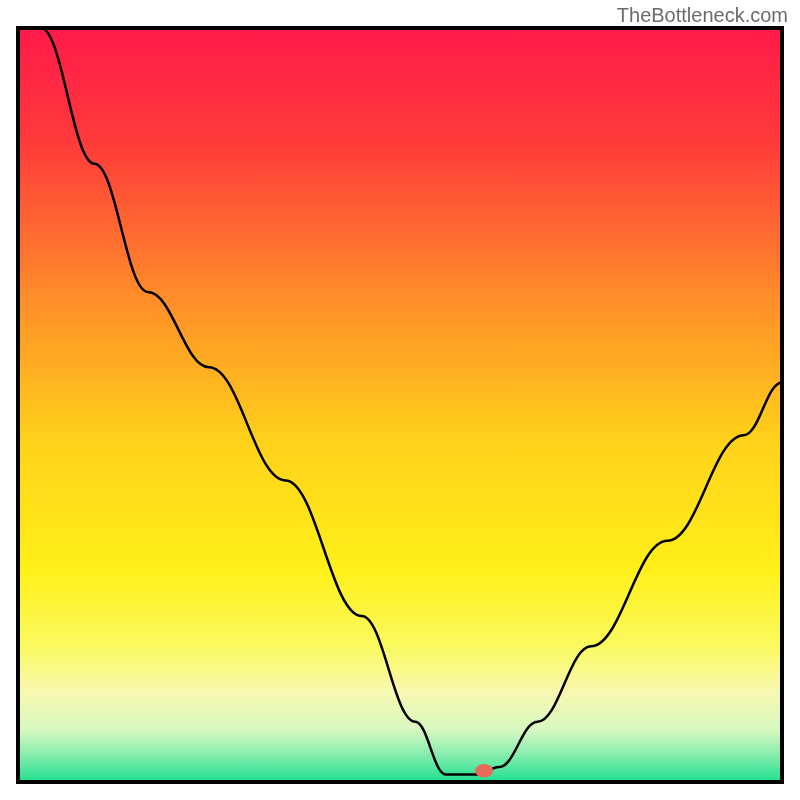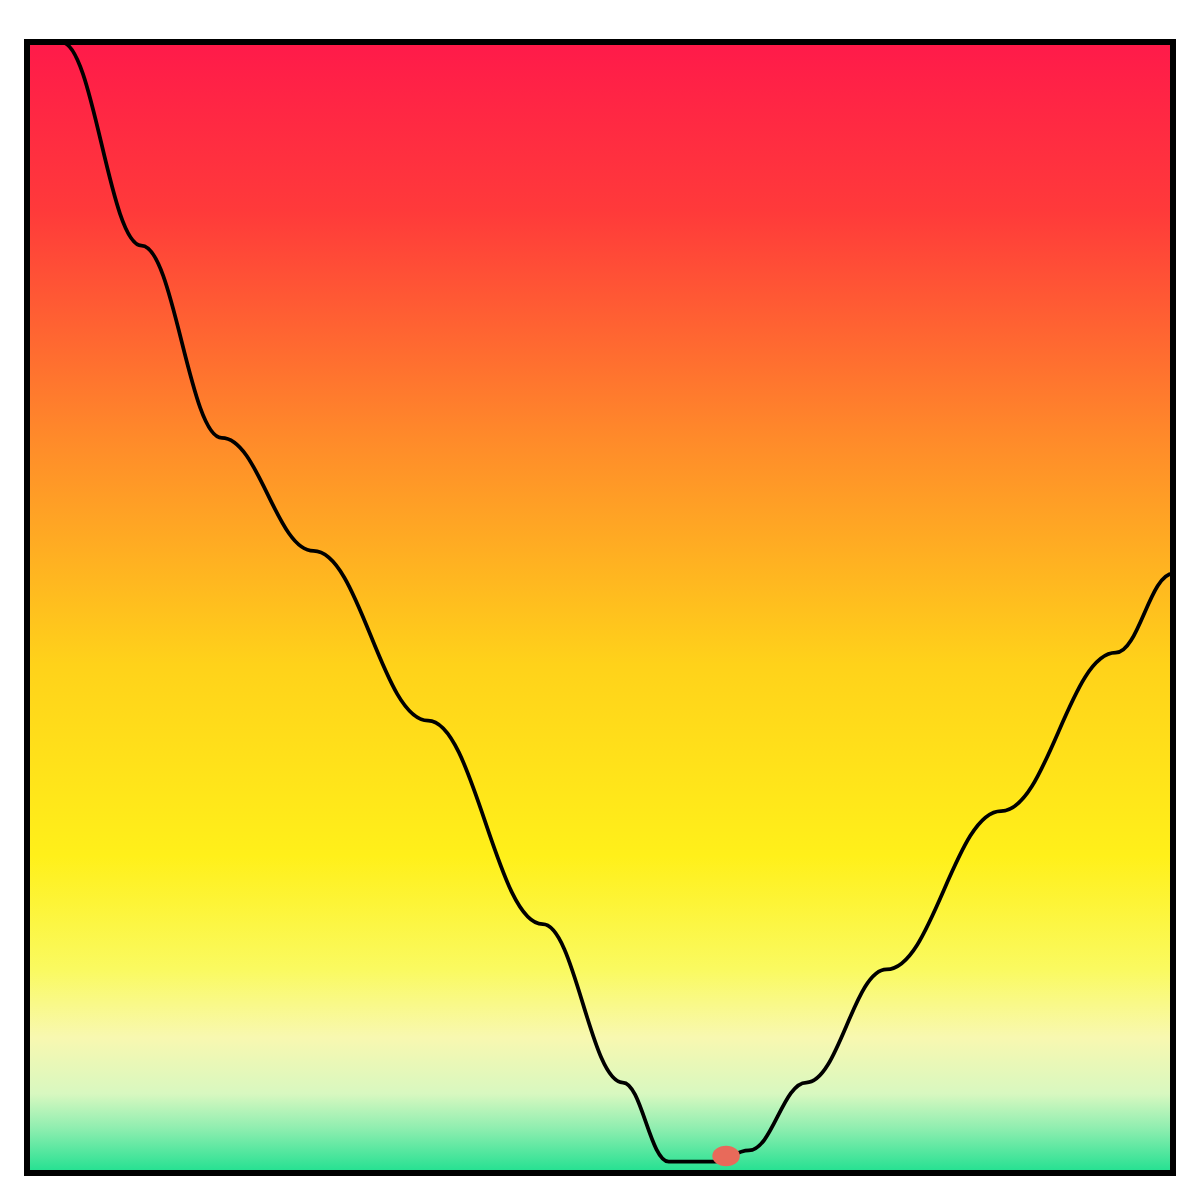--- a/index.html
+++ b/index.html
@@ -23,20 +23,21 @@
     z-index: 10;
   }
   svg {
     display: block;
   }
 </style>
 </head>
 <body>
 
 <div class="chart-container">
+  <div class="watermark">TheBottleneck.com</div>
   <svg id="chart-svg" width="800" height="800">
     <defs>
       <linearGradient id="bg-gradient" x1="0%" y1="0%" x2="0%" y2="100%">
           <stop offset="0%" stop-color="#ff1a4a"></stop>
           <stop offset="15%" stop-color="#ff3a3a"></stop>
           <stop offset="35%" stop-color="#ff8a2a"></stop>
           <stop offset="55%" stop-color="#ffd21a"></stop>
           <stop offset="72%" stop-color="#fff01a"></stop>
           <stop offset="82%" stop-color="#fafa60"></stop>
           <stop offset="88%" stop-color="#f8f8b0"></stop>

